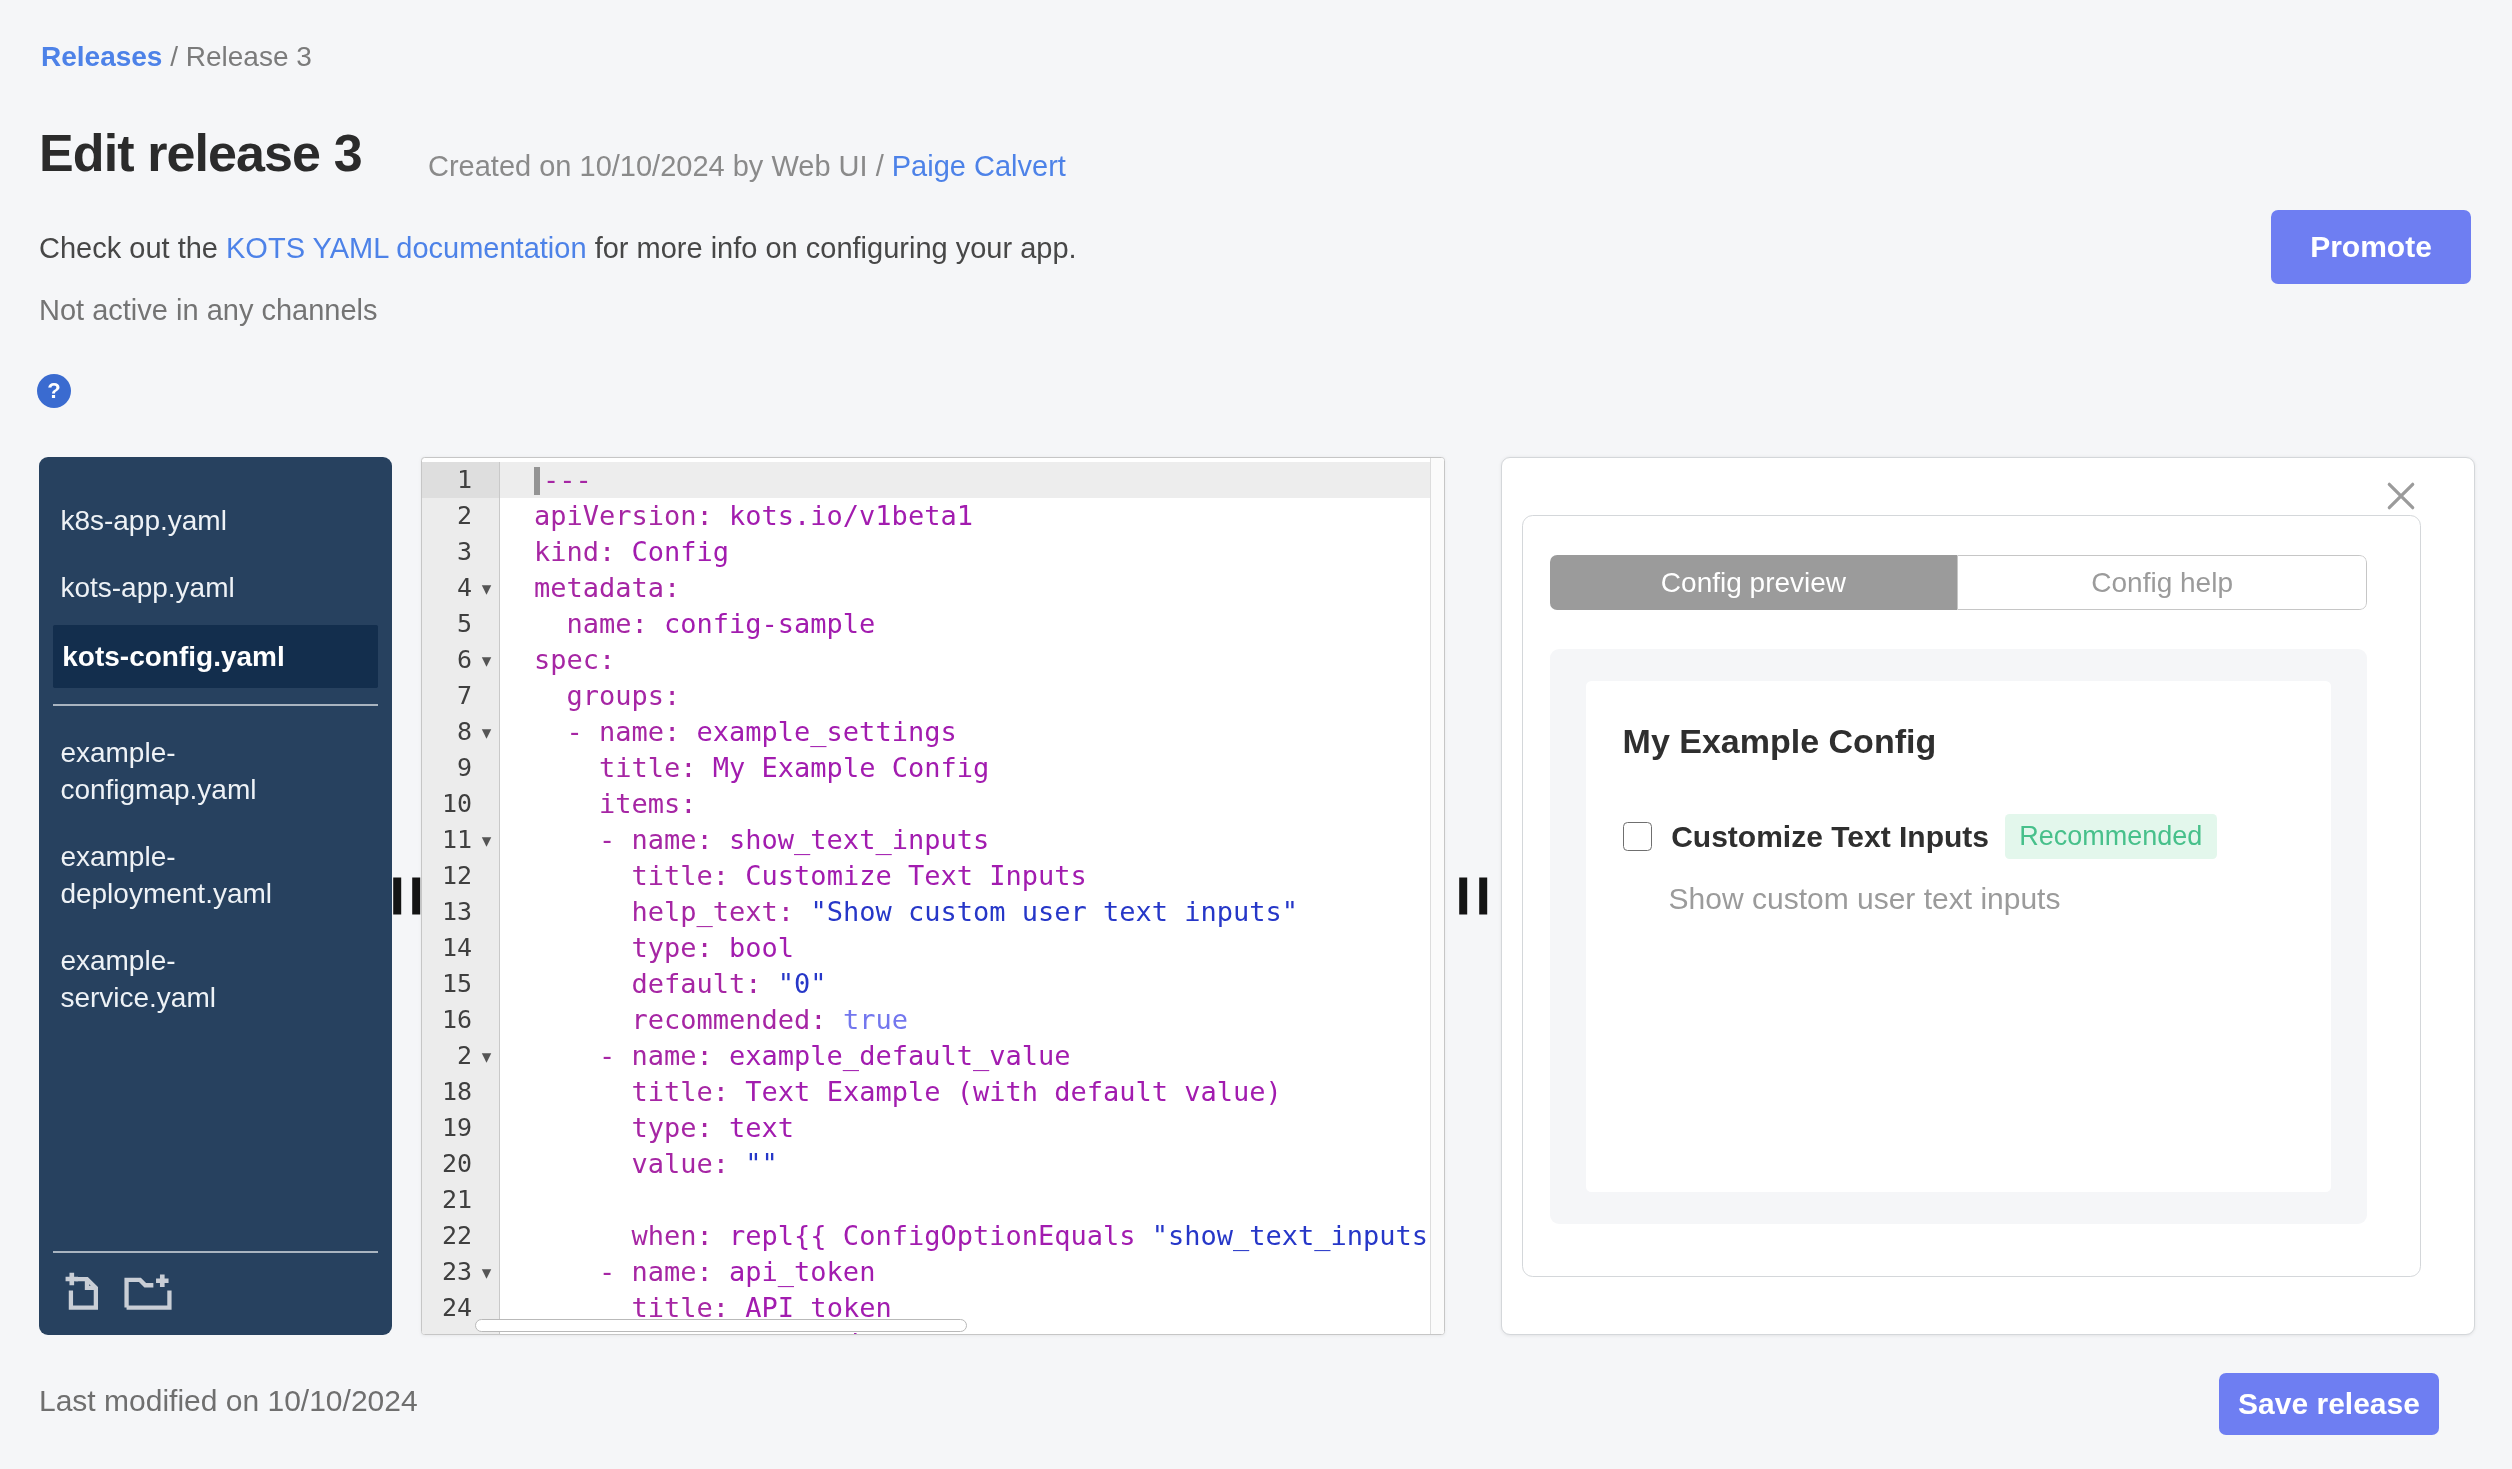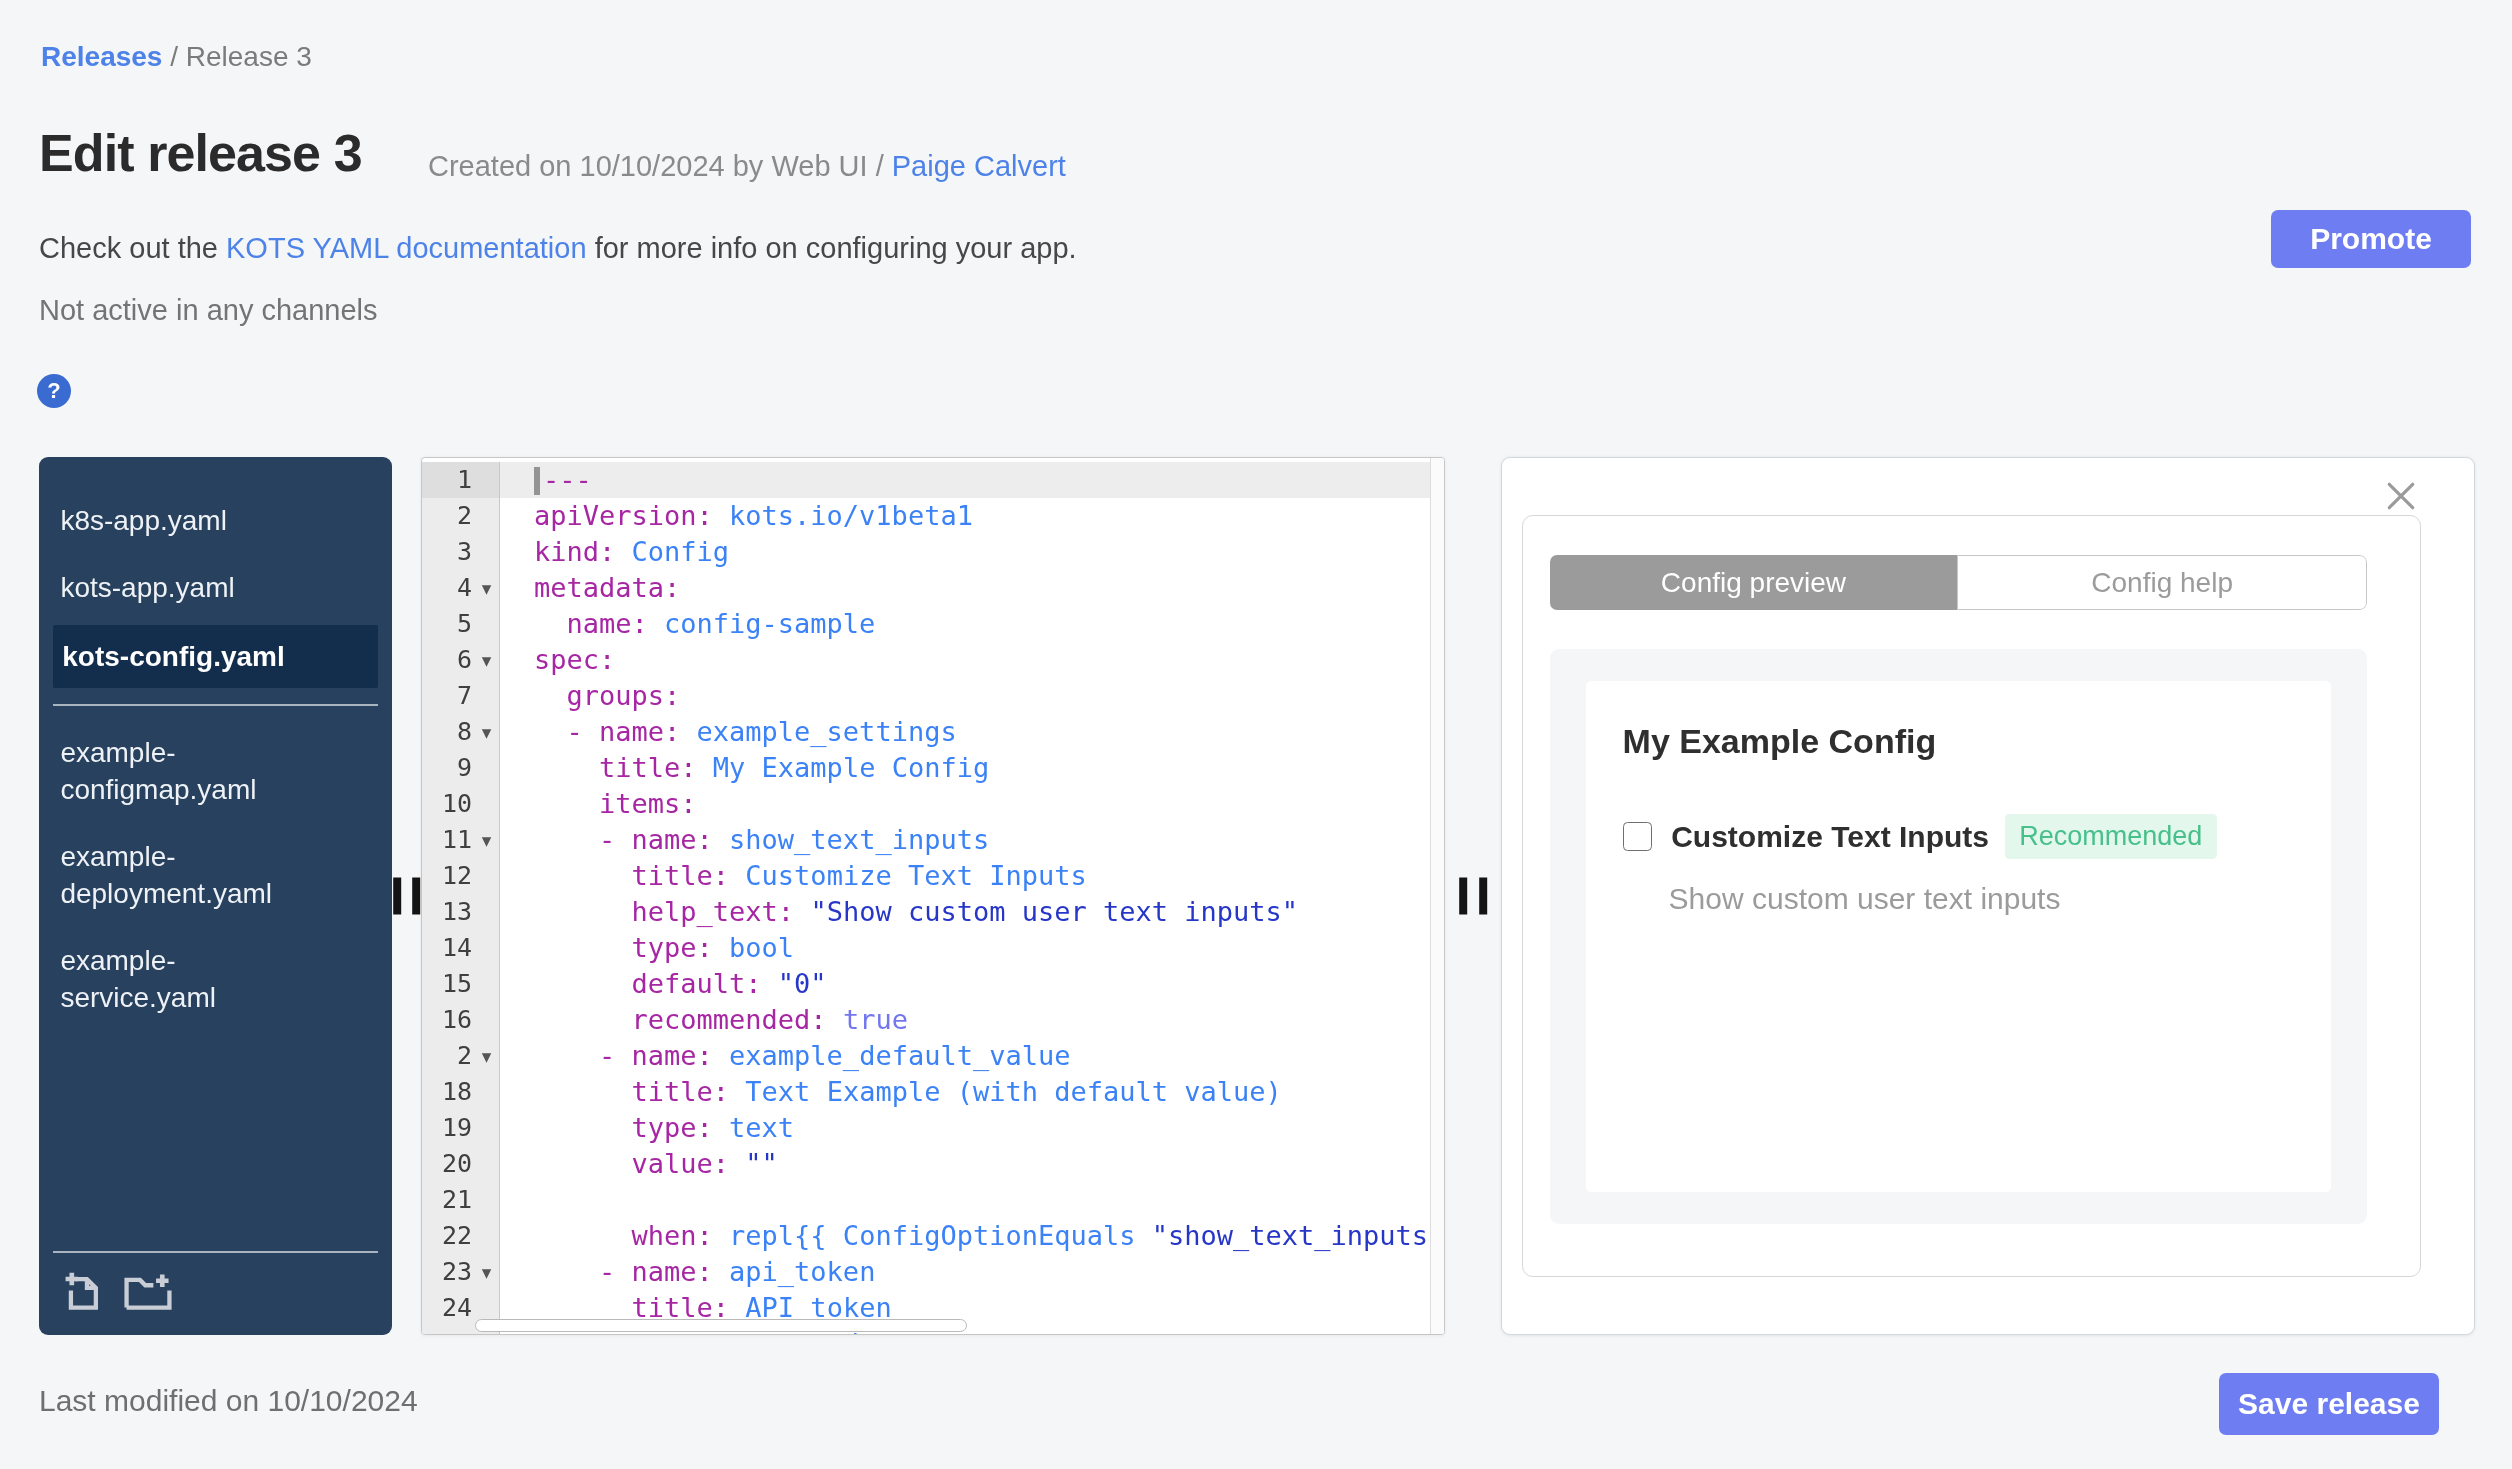--- a/index.html
+++ b/index.html
@@ -21,21 +21,21 @@
   .created-line{position:absolute;left:428px;top:150px;font-size:29px;color:#8a8a8a;text-align:center;}
   .created-line a{color:var(--link,#4d82e8);}
   .docs-line{position:absolute;left:39px;top:232px;font-size:29px;color:#474747;margin:0;}
   .docs-line a{color:var(--link,#4d82e8);}
   .channel-status{position:absolute;left:39px;top:294px;font-size:29px;color:#747474;margin:0;}
   .learn-row{position:absolute;left:37px;top:374px;display:flex;align-items:center;font-size:29px;}
   .q-icon{width:34px;height:34px;border-radius:50%;background:#3a6bd0;color:#fff;display:flex;align-items:center;justify-content:center;font-size:22px;font-weight:700;margin-right:14.3px;flex:0 0 auto;}
   .learn-row a{color:var(--link,#4d82e8);}
 
   .btn{border:none;border-radius:7.1px;background:var(--accent,#6e7ef2);color:#fff;font-family:"Liberation Sans",sans-serif;font-weight:700;font-size:30px;cursor:pointer;}
-  .promote-btn{position:absolute;left:2271px;top:210px;width:200px;height:58px;}
+  .promote-btn{position:absolute;left:2271px;top:210px;width:200px;height:74px;}
   .save-btn{position:absolute;left:2219px;top:1373px;width:220px;height:62px;}
 
   
   .main-row{position:absolute;left:39px;top:457px;width:2436px;height:878px;display:flex;}
 
   
   .sidebar{width:353px;flex:0 0 353px;background:var(--sidebar-bg,#27415f);border-radius:9px;display:flex;flex-direction:column;padding-top:30px;box-sizing:border-box;}
   .file-item{font-size:28px;line-height:37px;color:#eef2f6;padding:15px 18px 15px 21.4px;max-width:267px;cursor:pointer;}
   .file-item.selected{background:var(--sidebar-selected,#132e4d);font-weight:700;color:#fff;margin:3.6px 14.3px;padding:13.4px 7.1px 13.4px 9px;border-radius:1.8px;max-width:none;}
   .side-divider{height:1.8px;background:#a9b4c0;margin:16px 14.3px 12.5px 14.3px;}
@@ -52,21 +52,21 @@
 
   
   .editor{flex:1 1 auto;background:#fff;border:0.9px solid #c6c6c6;border-radius:3.6px;box-shadow:0 0.9px 3.6px rgba(0,0,0,.06);position:relative;overflow:hidden;box-sizing:border-box;padding-top:3.6px;}
   .row{display:flex;height:36px;align-items:center;}
   .row.active{background:#ededed;}
   .gut{flex:0 0 78px;height:100%;background:#ececec;border-right:0.9px solid #c9c9c9;box-sizing:border-box;display:flex;align-items:center;justify-content:flex-end;padding-right:27px;position:relative;font-family:"DejaVu Sans Mono",monospace;font-size:25px;color:#3f3f3f;}
   .row.active .gut{background:#dedede;}
   .gut .arrow{position:absolute;right:0px;top:50%;transform:translateY(-50%);font-size:19px;color:#555;width:25px;text-align:center;cursor:pointer;font-family:"DejaVu Sans",sans-serif;}
   .code{white-space:pre;font-family:"DejaVu Sans Mono",monospace;font-size:27px;padding-left:34px;color:#222;}
   .t-key{color:var(--code-key,#a626a4);}
-  .t-plain{color:#3b82f6;}
+  .t-plain{color:#a21caf;}
   .t-str{color:var(--code-str,#2637c8);}
   .t-atom{color:var(--code-atom,#7377ee);}
   .cursor{display:inline-block;width:6.2px;height:28.5px;background:#949494;vertical-align:middle;margin-right:2.7px;}
   .vscroll{position:absolute;right:0;top:0;bottom:0;width:13.4px;background:#fbfbfb;border-left:0.9px solid #ddd;}
   .hscroll{position:absolute;left:53px;bottom:1.8px;width:492px;height:13.4px;background:#fff;border:0.9px solid #b9b9b9;border-radius:8px;box-sizing:border-box;}
 
   
   .preview-panel{flex:0 0 974px;width:974px;background:#fff;border:0.9px solid #d4d7da;border-radius:9px;box-shadow:0 0.9px 3.6px rgba(0,0,0,.08);position:relative;box-sizing:border-box;}
   .close-x{position:absolute;top:19.6px;right:55px;width:36px;height:36px;cursor:pointer;}
   .preview-card{position:absolute;left:19.6px;right:53px;top:57px;bottom:57px;border:0.9px solid #d4d7da;border-radius:10.7px;box-sizing:border-box;padding:39px 53px 0 27px;background:#fff;}

